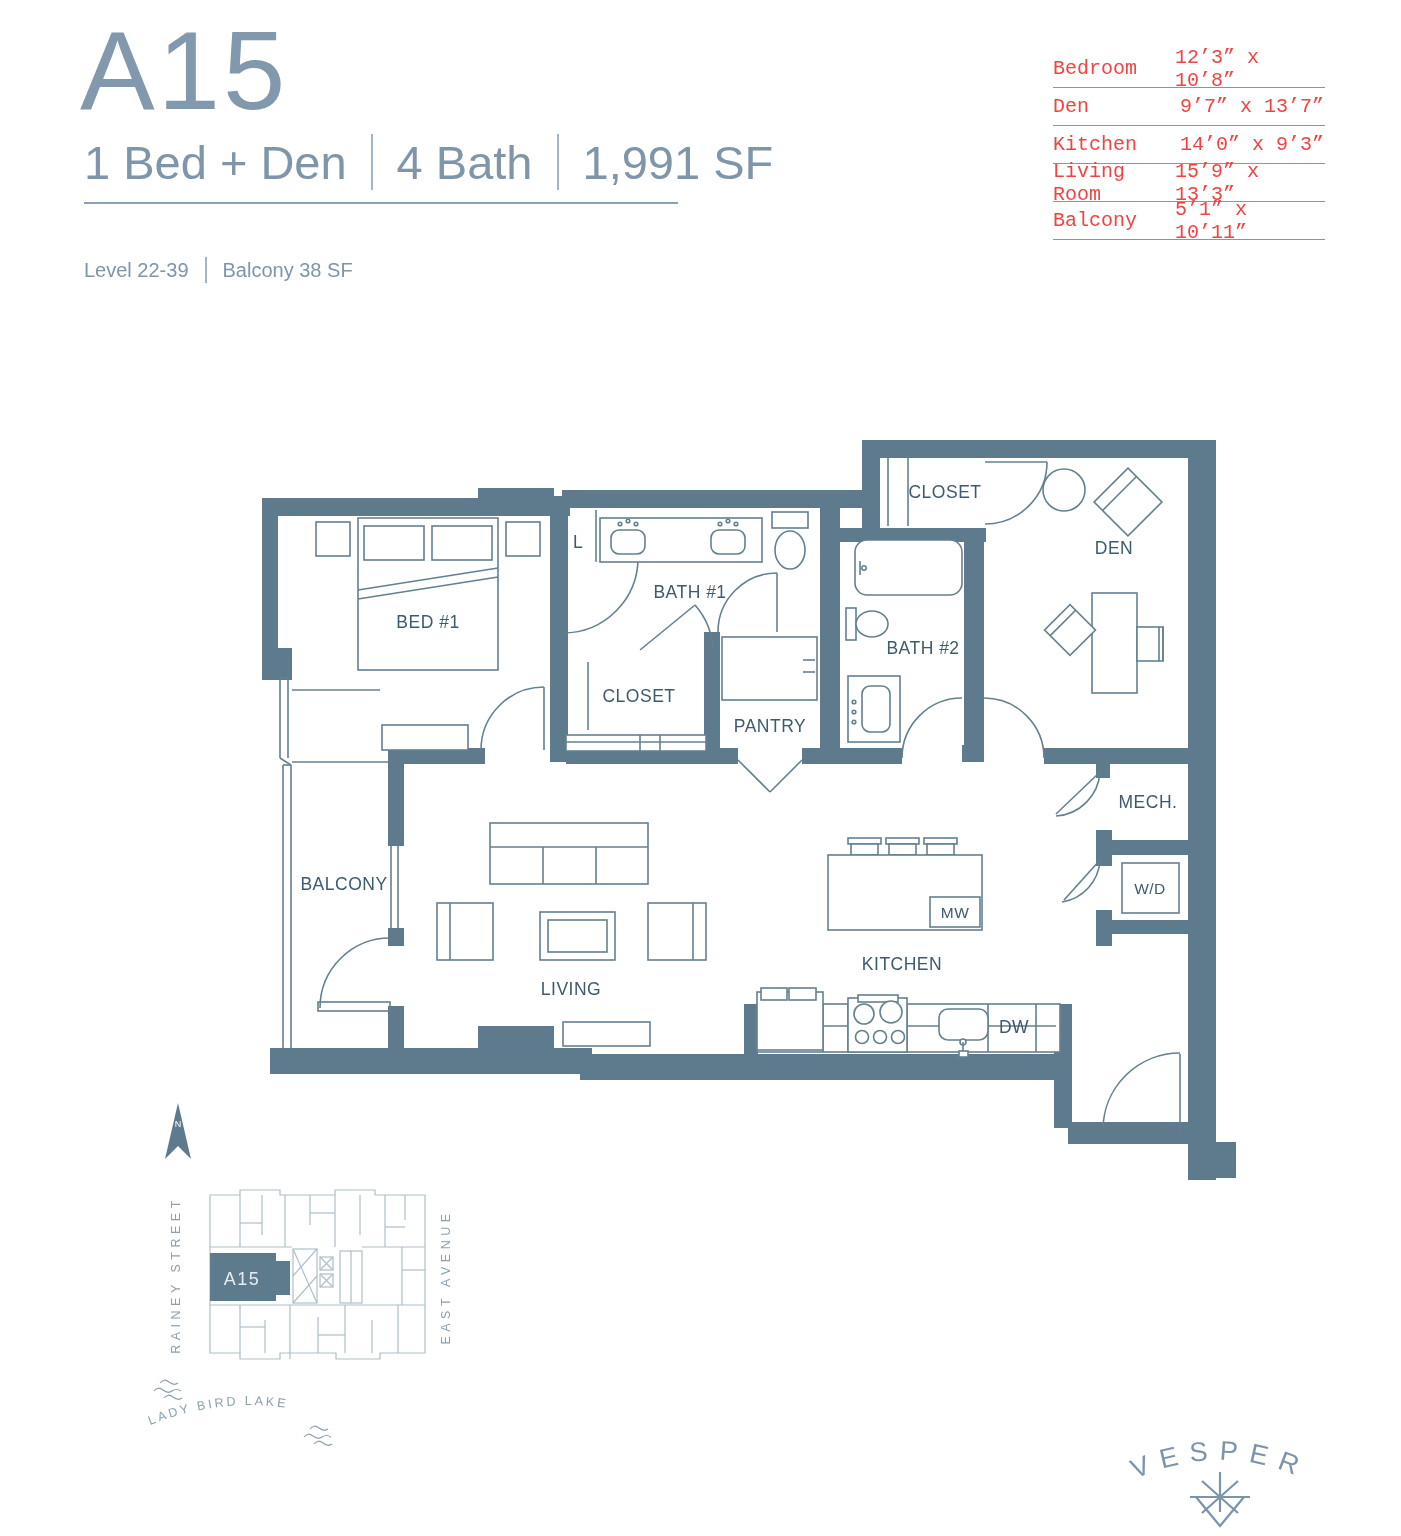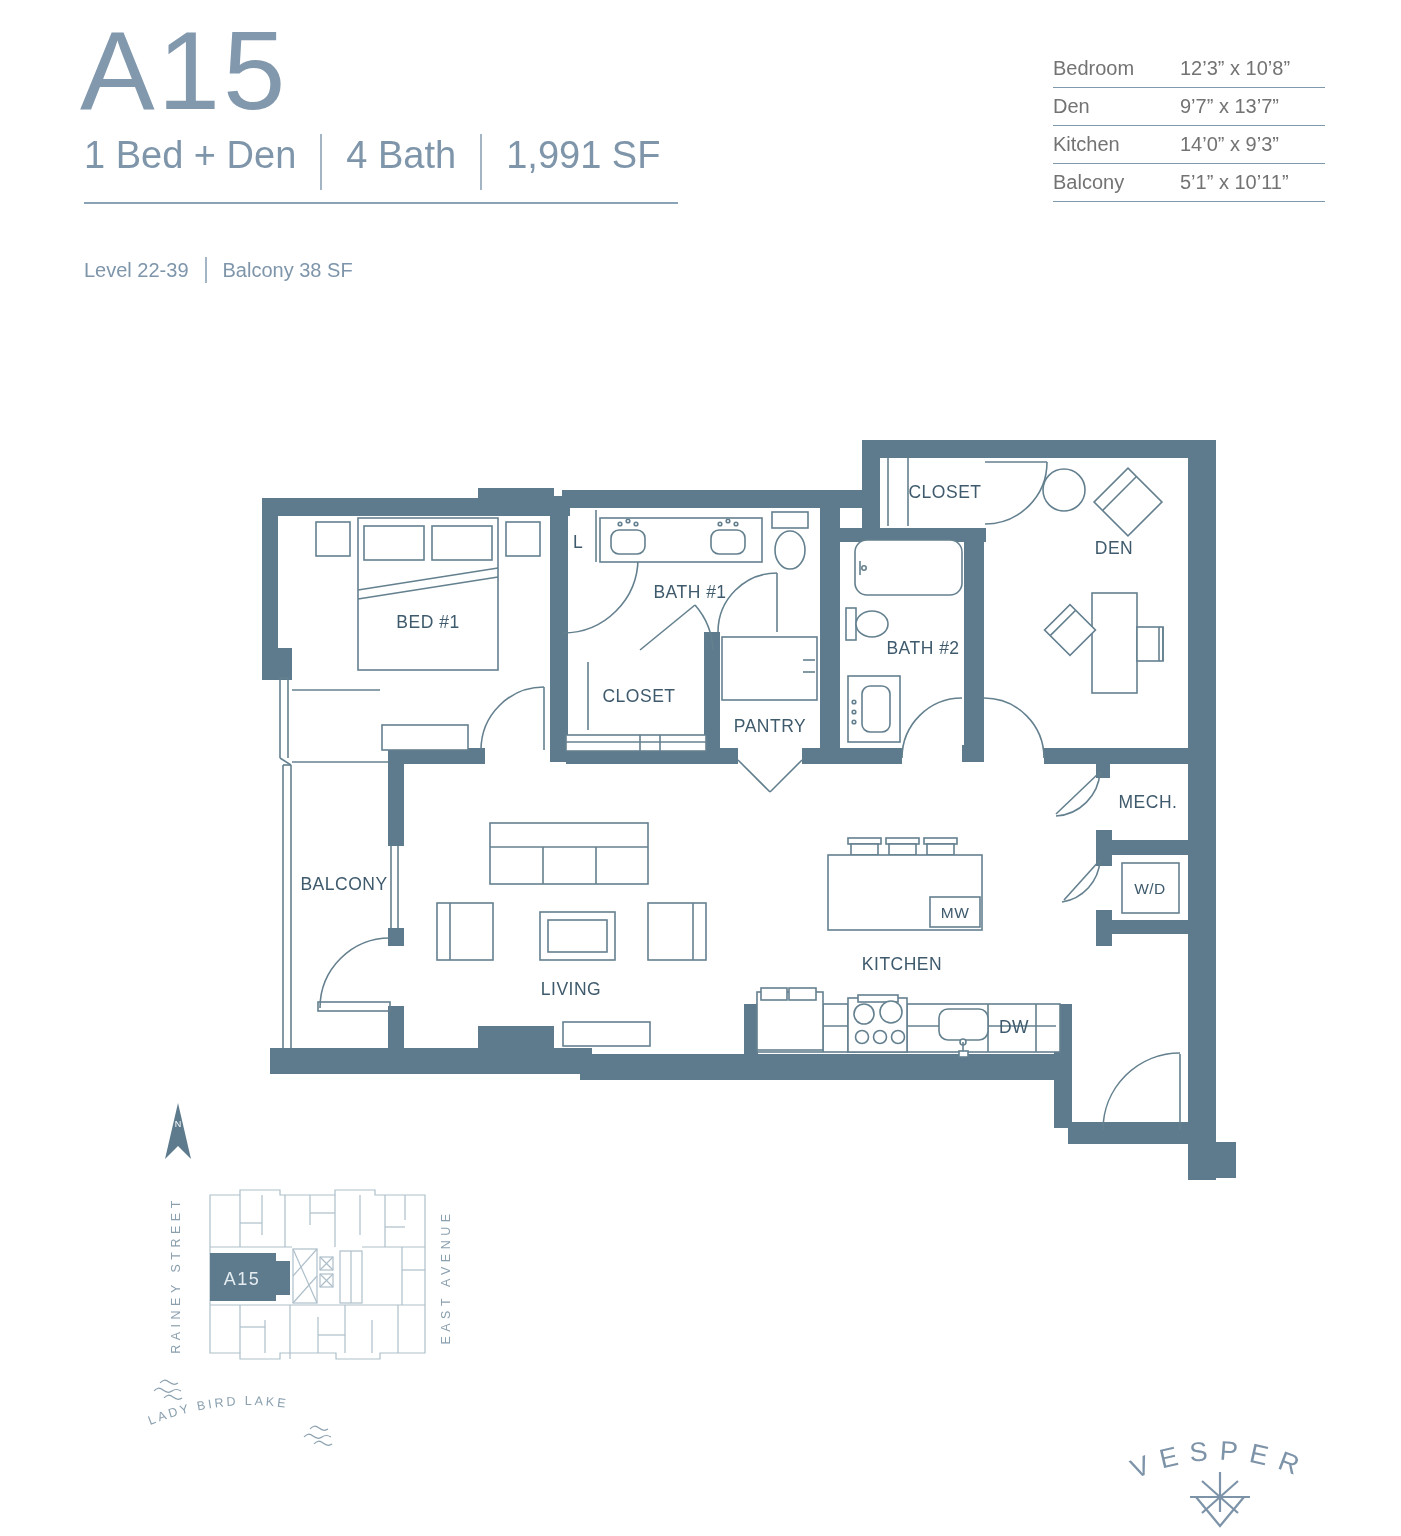--- a/index.html
+++ b/index.html
@@ -1,27 +1,27 @@
 <!DOCTYPE html>
 <html><head>
 <meta charset="utf-8">
 <style>
   html,body{margin:0;padding:0;background:#fff;}
   .page{position:relative;width:1336px;height:1536px;background:#ffffff;overflow:hidden;
         font-family:"Liberation Sans",sans-serif;}
   .unit-title{position:absolute;left:80px;top:6px;font-size:112px;font-weight:500;
         color:#8298ad;letter-spacing:3px;}
-  .specs{position:absolute;left:84px;top:134px;display:flex;
-        font-size:38px;font-weight:500;color:#7e95aa;white-space:nowrap;}
+  .specs{position:absolute;left:84px;top:134px;display:flex;align-items:center;
+        font-size:47px;font-weight:500;color:#7e95aa;white-space:nowrap;}
   .spec-div{width:2px;height:56px;background:#a3b5c4;margin:0 24px;}
   .rule{position:absolute;left:84px;top:202px;width:594px;height:2px;background:#8aa2b6;}
   .meta{position:absolute;left:84px;top:213px;display:flex;align-items:center;
         font-size:20px;color:#7e95aa;margin-top:44px;}
   .meta-div{width:2px;height:26px;background:#a3b5c4;margin:0 16px;}
-  .dims{position:absolute;left:1053px;top:50px;width:272px;font-size:20px;color:#737373;}
+  .dims{position:absolute;left:1053px;top:50px;width:272px;font-size:20px;color:#ef4444;font-family:Liberation Mono, monospace;}
   .dim-row{display:flex;height:37px;align-items:center;border-bottom:1.6px solid #7f99ad;}
   .dim-room{width:127px;}
   svg{position:absolute;}
   #plan-svg{left:250px;top:420px;}
   #key-svg{left:140px;top:1095px;}
   #brand-svg{left:1080px;top:1398px;}
   .plan-label{font-family:"Liberation Sans",sans-serif;font-size:17.5px;font-weight:500;
         letter-spacing:0.5px;fill:#3e5a6c;}
   .plan-label-sm{font-family:"Liberation Sans",sans-serif;font-size:15.5px;font-weight:500;
         letter-spacing:0.5px;fill:#3e5a6c;}
@@ -51,20 +51,24 @@
       <span class="dim-room">Bedroom</span>
       <span class="dim-size">12’3” x 10’8”</span>
     </div>
     <div class="dim-row">
       <span class="dim-room">Den</span>
       <span class="dim-size">9’7” x 13’7”</span>
     </div>
     <div class="dim-row">
       <span class="dim-room">Kitchen</span>
       <span class="dim-size">14’0” x 9’3”</span>
+    </div>
+    <div class="dim-row">
+      <span class="dim-room">Living Room</span>
+      <span class="dim-size">15’9” x 13’3”</span>
     </div>
     <div class="dim-row">
       <span class="dim-room">Balcony</span>
       <span class="dim-size">5’1” x 10’11”</span>
     </div>
   </div>
 
   <svg id="plan-svg" width="1000" height="790" viewBox="0 0 1000 790">
 
     <g fill="#5e7b8d" stroke="none">

